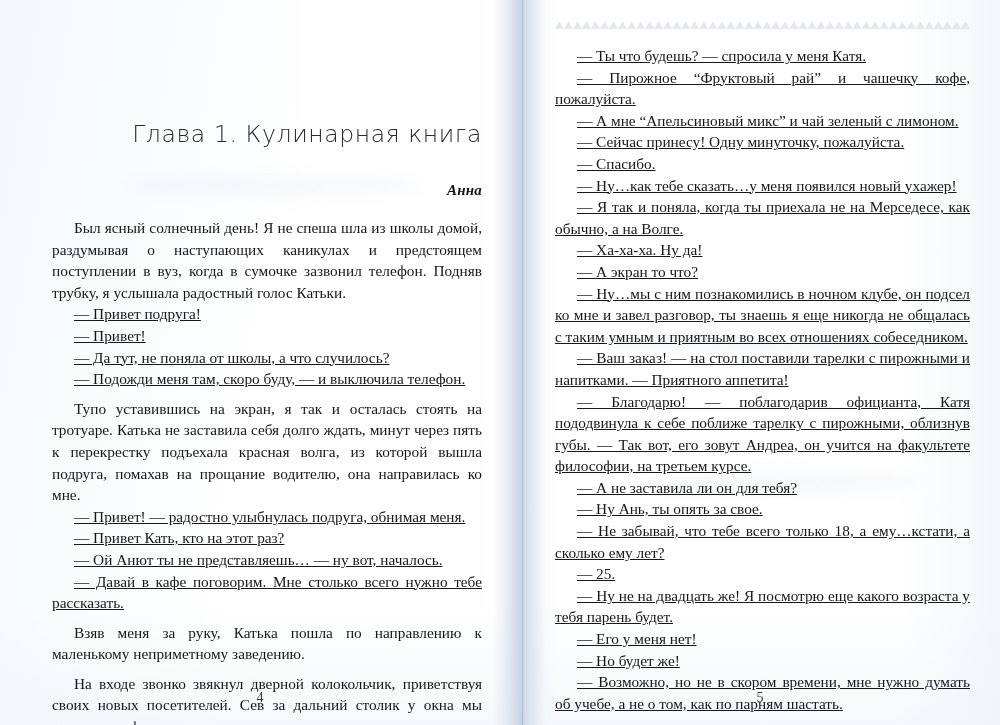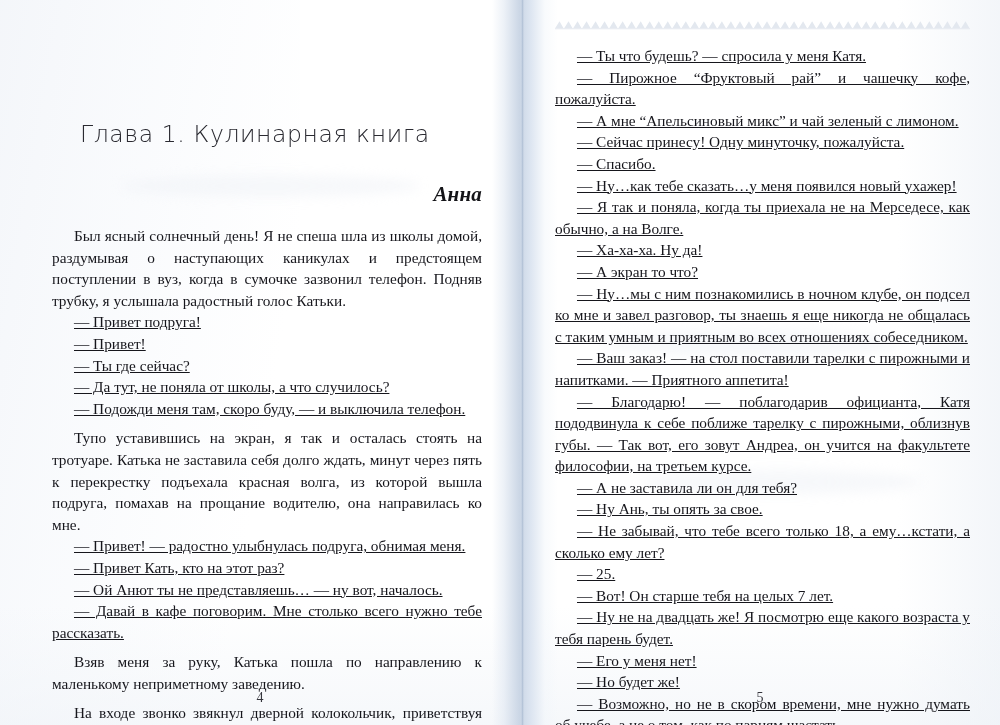--- a/index.html
+++ b/index.html
@@ -87,30 +87,30 @@
     left: 52px;
     top: 120px;
     width: 430px;
   }
   .chapter-title {
     font-family: "DejaVu Sans", "Liberation Sans", sans-serif;
     font-weight: 300;
     font-size: 23.5px;
     letter-spacing: .6px;
     color: #2a2a31;
-    text-align: left;
+    text-align: right;
     margin: 0 0 34px 0;
     padding-left: 28px;
     white-space: nowrap;
   }
   .byline {
     text-align: right;
     font-style: italic;
     font-weight: bold;
-    font-size: 21px;
+    font-size: 15px;
     color: #141418;
     margin: 0 0 18px 0;
     letter-spacing: .2px;
   }
 
   
   .ornament-wrap {
     position: absolute;
     left: 555px;
     top: 17px;
@@ -173,21 +173,20 @@
   <div class="blotch" style="left:640px;top:470px;width:280px;height:24px;"></div>
 
   <div class="page" id="page-left">
     <div class="left-body">
       <h1 class="chapter-title">Глава 1. Кулинарная книга</h1>
       <div class="byline">Анна</div>
       <div id="left-paras">
           <p class="para indent">Был ясный солнечный день! Я не спеша шла из школы домой, раздумывая о наступающих каникулах и предстоящем поступлении в вуз, когда в сумочке зазвонил телефон. Подняв трубку, я услышала радостный голос Катьки.</p>
           <p class="para dialog">— Привет подруга!</p>
           <p class="para dialog">— Привет!</p>
-          <p class="para dialog">— Ты где сейчас?</p>
           <p class="para dialog">— Да тут, не поняла от школы, а что случилось?</p>
           <p class="para dialog">— Подожди меня там, скоро буду, — и выключила телефон.</p>
           <p class="para indent">Тупо уставившись на экран, я так и осталась стоять на тротуаре. Катька не заставила себя долго ждать, минут через пять к перекрестку подъехала красная волга, из которой вышла подруга, помахав на прощание водителю, она направилась ко мне.</p>
           <p class="para dialog">— Привет! — радостно улыбнулась подруга, обнимая меня.</p>
           <p class="para dialog">— Привет Кать, кто на этот раз?</p>
           <p class="para dialog">— Ой Анют ты не представляешь… — ну вот, началось.</p>
           <p class="para dialog">— Давай в кафе поговорим. Мне столько всего нужно тебе рассказать.</p>
           <p class="para indent">Взяв меня за руку, Катька пошла по направлению к маленькому неприметному заведению.</p>
           <p class="para indent">На входе звонко звякнул дверной колокольчик, приветствуя своих новых посетителей. Сев за дальний столик у окна мы подозвали официанта.</p>
         </div>
@@ -219,21 +218,20 @@
         <p class="para dialog">— Я так и поняла, когда ты приехала не на Мерседесе, как обычно, а на Волге.</p>
         <p class="para dialog">— Ха-ха-ха. Ну да!</p>
         <p class="para dialog">— А экран то что?</p>
         <p class="para dialog">— Ну…мы с ним познакомились в ночном клубе, он подсел ко мне и завел разговор, ты знаешь я еще никогда не общалась с таким умным и приятным во всех отношениях собеседником.</p>
         <p class="para dialog">— Ваш заказ! — на стол поставили тарелки с пирожными и напитками. — Приятного аппетита!</p>
         <p class="para dialog">— Благодарю! — поблагодарив официанта, Катя пододвинула к себе поближе тарелку с пирожными, облизнув губы. — Так вот, его зовут Андреа, он учится на факультете философии, на третьем курсе.</p>
         <p class="para dialog">— А не заставила ли он для тебя?</p>
         <p class="para dialog">— Ну Ань, ты опять за свое.</p>
         <p class="para dialog">— Не забывай, что тебе всего только 18, а ему…кстати, а сколько ему лет?</p>
         <p class="para dialog">— 25.</p>
-        <p class="para dialog">— Вот! Он старше тебя на целых 7 лет.</p>
         <p class="para dialog">— Ну не на двадцать же! Я посмотрю еще какого возраста у тебя парень будет.</p>
         <p class="para dialog">— Его у меня нет!</p>
         <p class="para dialog">— Но будет же!</p>
         <p class="para dialog">— Возможно, но не в скором времени, мне нужно думать об учебе, а не о том, как по парням шастать.</p>
       </div>
   </div>
 
   <div class="folio" id="folio-left">4</div>
   <div class="folio" id="folio-right">5</div>
 

